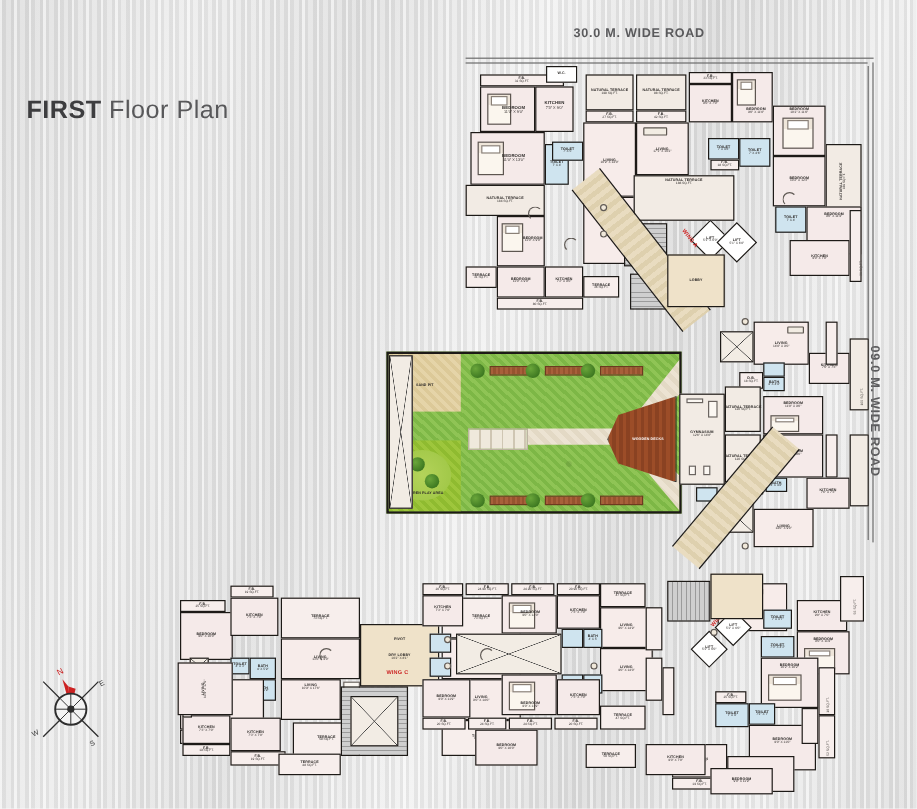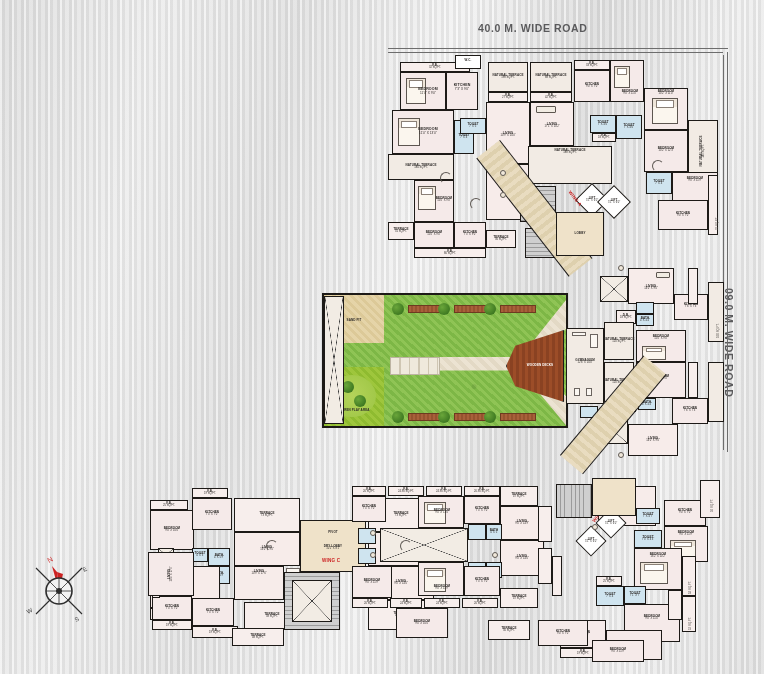--- a/index.html
+++ b/index.html
@@ -208,22 +208,25 @@
     position:absolute; width:6px; height:6px; border-radius:50%;
     background:#f0e8da; border:.8px solid #5f5954;
     font-size:3px; color:#3a3632; text-align:center; line-height:5px;
   }
 </style>
 </head>
 <body>
 
 <div id="page">
 
-
-  <div class="road-top">40.0 M. WIDE ROAD</div>
+  <div id="title">
+    <span class="bold">FIRST</span><span> Floor Plan</span>
+  </div>
+
+  <div class="road-top">30.0 M. WIDE ROAD</div>
   <div class="road-right">09.0 M. WIDE ROAD</div>
 
   <div class="plotline h" style="left:388px; top:48px; width:340px;"></div>
   <div class="plotline v" style="left:727px; top:52px; height:400px;"></div>
   <div class="plotline v" style="left:723px; top:55px; height:395px;"></div>
   <div class="plotline h" style="left:388px; top:52px; width:335px;"></div>
 
   <div id="plan">
 
     <div class="rm fb" style="left:400px; top:62px; width:70px; height:10px;"></div>

